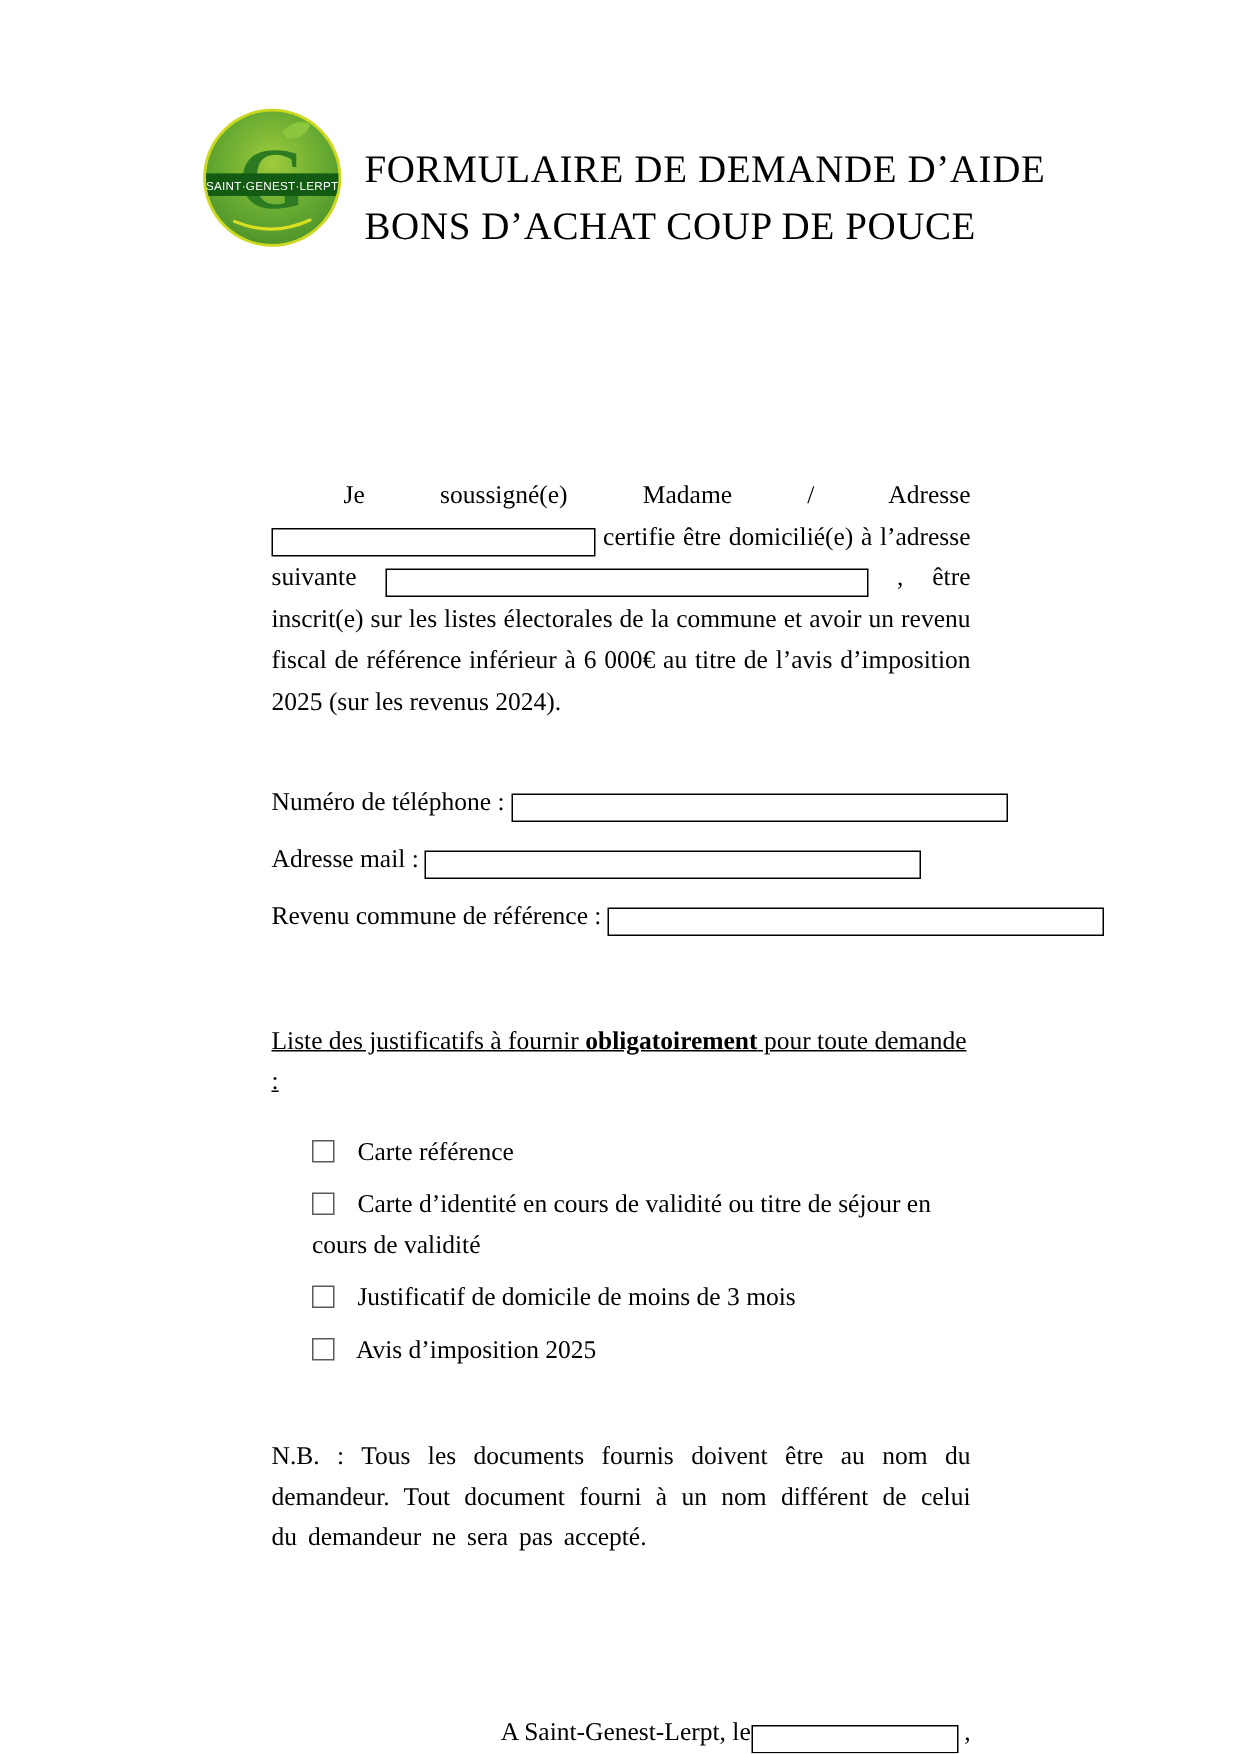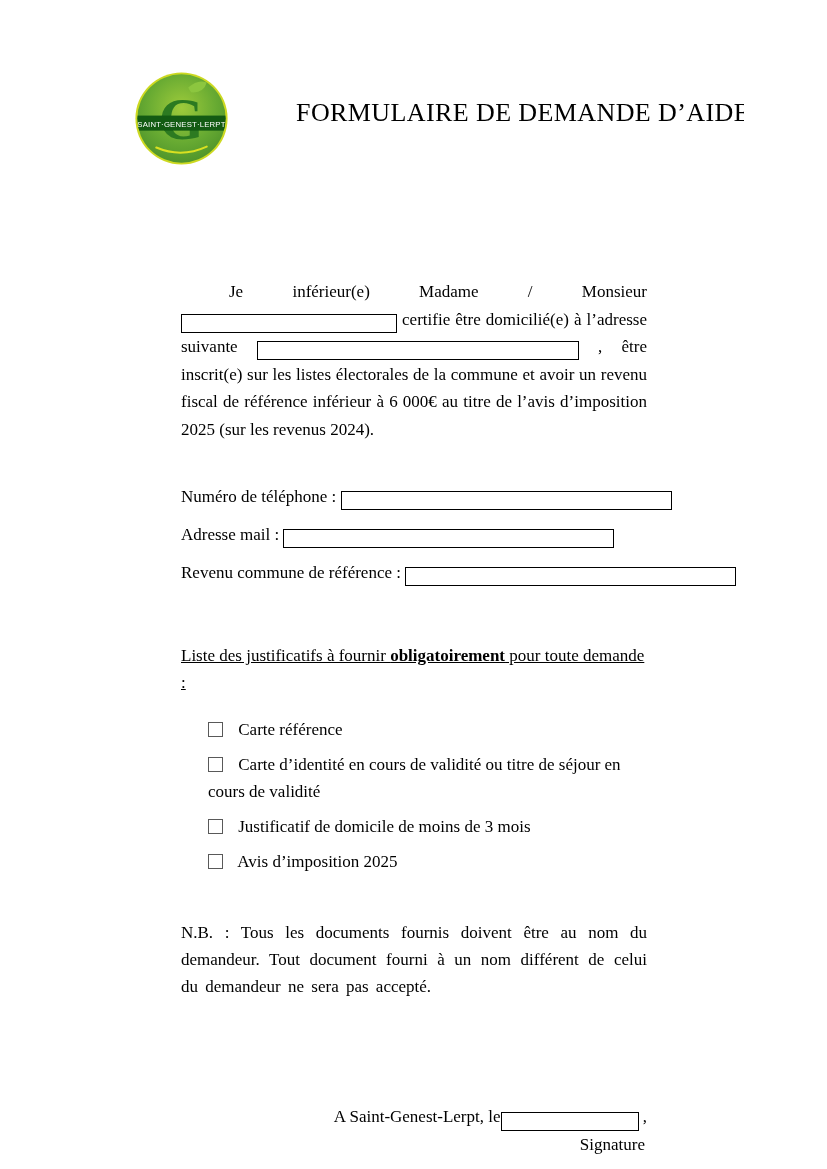--- a/index.html
+++ b/index.html
@@ -20,21 +20,21 @@
     position: absolute;
     left: 50px;
     top: 70px;
     width: 97px;
     height: 97px;
   }
   .title {
     padding-top: 94px;
     margin-left: 160px;
     width: 560px;
-    text-align: center;
+    text-align: left;
     font-size: 26px;
     line-height: 38px;
     letter-spacing: 0.4px;
   }
   .content { margin: 0 97px 0 98px; }
   .intro {
     margin: 146px 0 0 0;
     text-align: justify;
     line-height: 27.5px;
     text-indent: 48px;
@@ -102,26 +102,27 @@
       <text x="50" y="71" text-anchor="middle" font-family="'Liberation Serif', serif" font-weight="bold" font-size="60" fill="#2c7a21">G</text>
       <path d="M57 18 q10 -9 19 -5 q-3 11 -16 10 q-2 -2 -3 -5 z" fill="#8cc63f"></path>
       <rect x="2" y="47" width="96" height="15.5" fill="#135b13"></rect>
       <text x="50" y="58.5" text-anchor="middle" font-family="'Liberation Sans', sans-serif" font-size="8" letter-spacing="0.2" fill="#ffffff">SAINT·GENEST·LERPT</text>
       <path d="M24 80 q26 11 52 -1" fill="none" stroke="#d9e021" stroke-width="2.2" stroke-linecap="round"></path>
     </g>
   </svg>
 
   <div class="title">
     <div>FORMULAIRE DE DEMANDE D’AIDE</div>
+    <div>BONS D’ACHAT COUP DE POUCE</div>
   </div>
 
   <div class="content">
 
     <p class="intro">
-      <span>Je inférieur(e) Madame / Monsieur</span>
+      <span>Je soussigné(e) Madame / Adresse</span>
       <input type="text" class="fill w-name" value="" style="">
       <span>certifie être domicilié(e) à l’adresse suivante</span>
       <input type="text" class="fill w-addr" value="" style="">
       <span>, être inscrit(e) sur les listes électorales de la commune et avoir un revenu fiscal de référence inférieur à 6 000€ au titre de l’avis d’imposition 2025 (sur les revenus 2024).</span>
     </p>
 
     <div class="fields">
       <div class="field-row">
         <span>Numéro de téléphone :</span>
         <input type="text" class="fill w-field" value="" style="">

